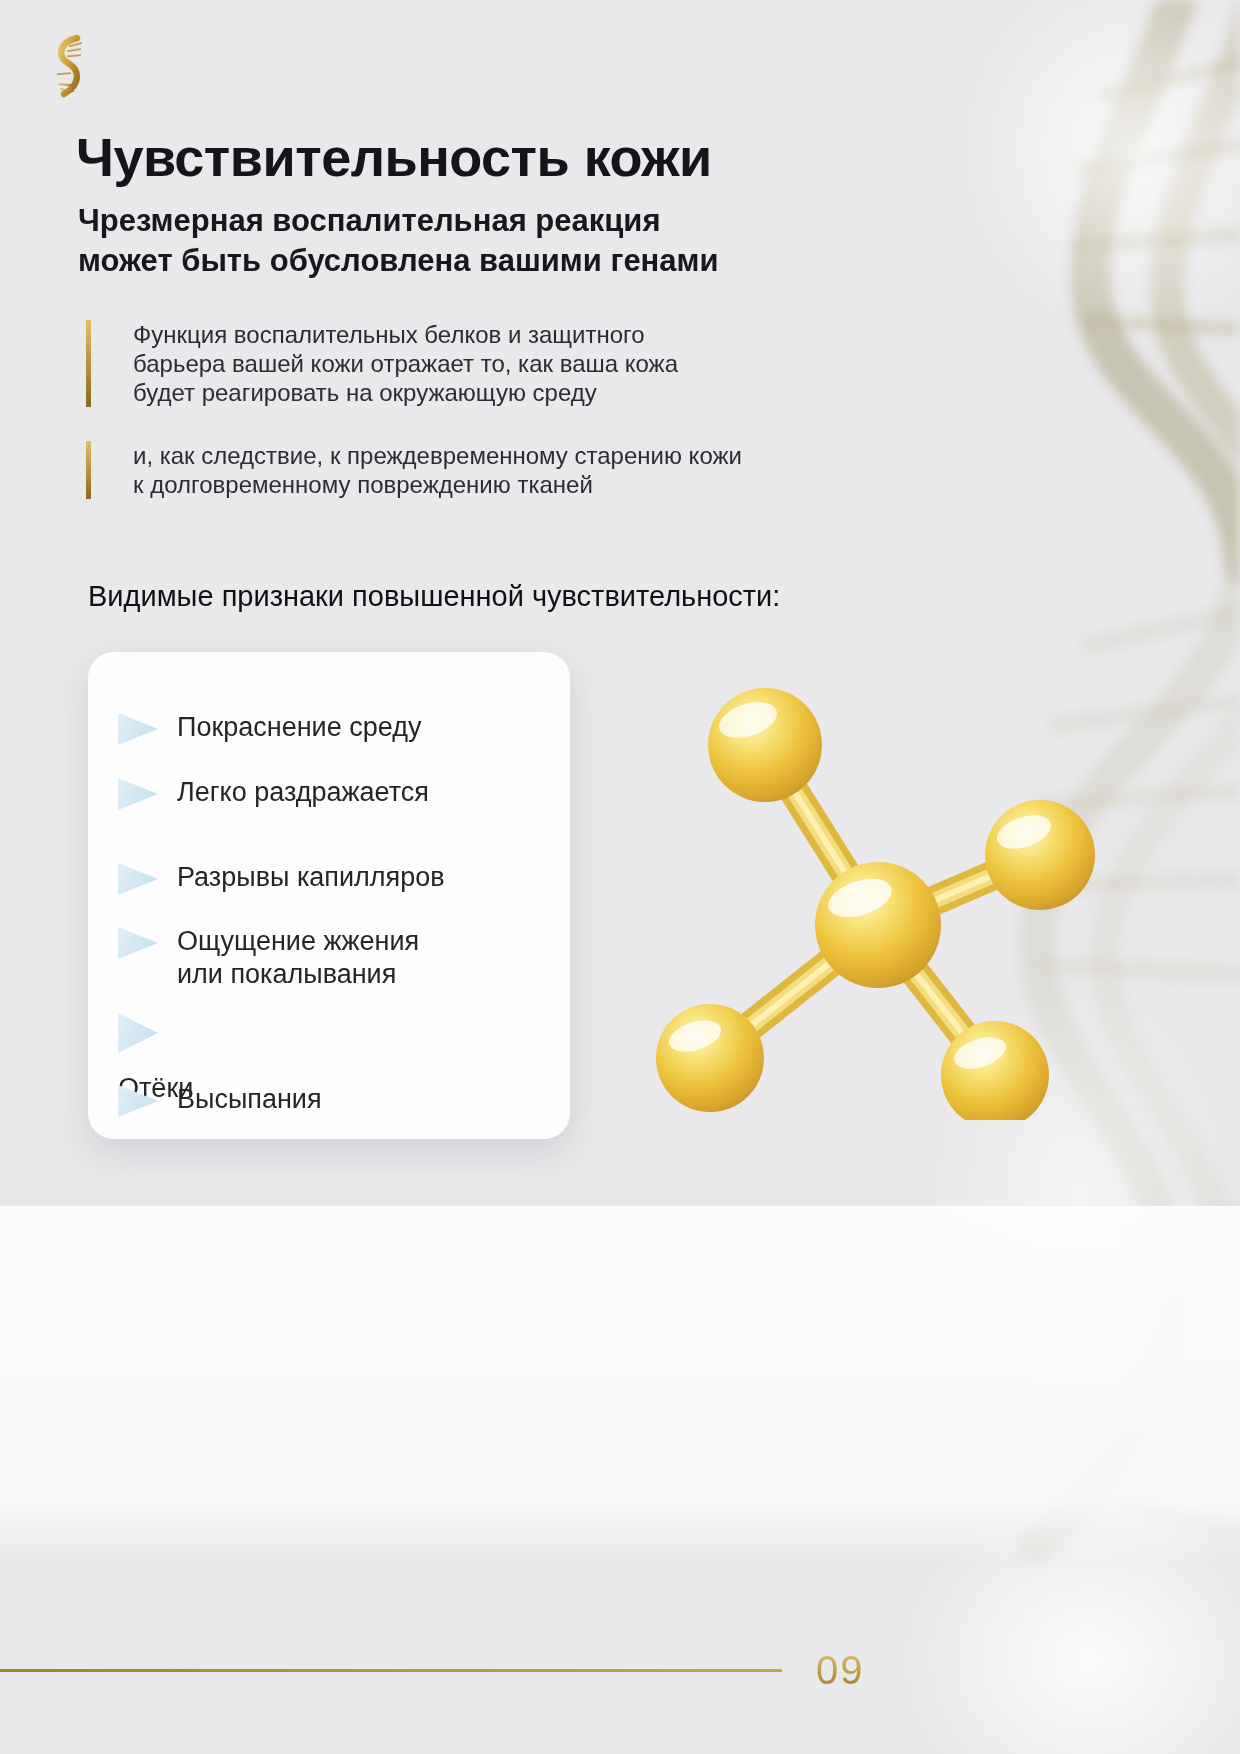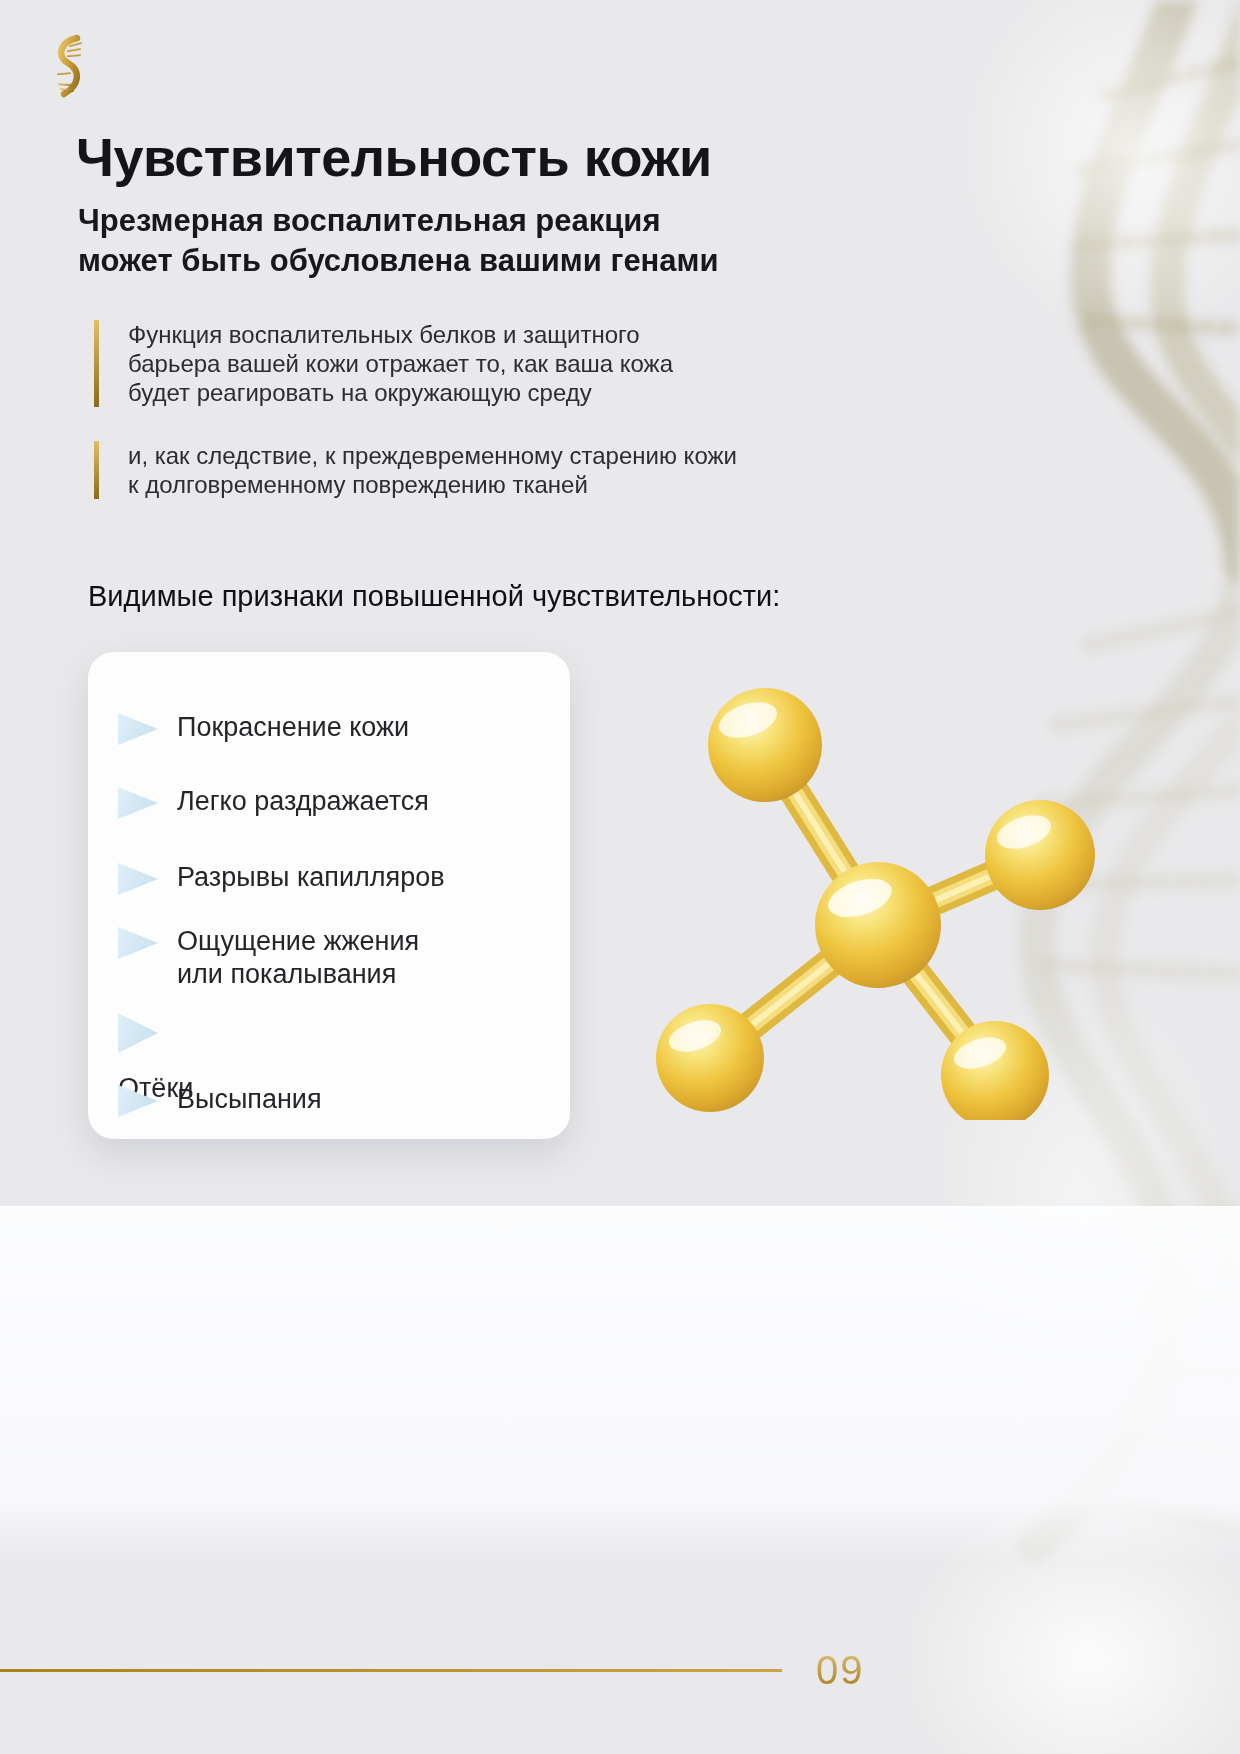--- a/index.html
+++ b/index.html
@@ -33,22 +33,22 @@
   .subtitle{
     position:absolute;left:78px;top:201px;z-index:2;
     font-size:31px;font-weight:700;line-height:40px;color:#17181c;
   }
 
   
   .para{
     position:absolute;left:86px;z-index:2;
     border-left:5px solid #c49a3a;
     border-image:linear-gradient(180deg,#e3c065,#8a681c) 1;
-    padding-left:29px;
-    font-size:24px;line-height:29px;color:#2b2d33;margin-left:8px;
+    padding-left:42px;
+    font-size:24px;line-height:29px;color:#2b2d33;
   }
   .para.p1{top:320px;}
   .para.p2{top:441px;}
 
   
   .signs-heading{
     position:absolute;left:88px;top:580px;z-index:2;
     font-size:29px;font-weight:400;color:#101114;
   }
   .signs-card{
@@ -58,21 +58,21 @@
   }
   .sign-item{position:absolute;left:30px;display:flex;gap:19px;align-items:flex-start;}
   .sign-item .tri{
     width:40px;height:32px;flex:0 0 40px;margin-top:2px;
     background:linear-gradient(115deg,#ddeef7 10%,#c7e0ef 90%);
     clip-path:polygon(0 0,100% 50%,0 100%);
   }
   .sign-item .lbl{
     font-size:27px;line-height:33px;color:#232529;white-space:pre-line;
   }
-  .si0{top:59px;} .si1{top:133px;} .si2{top:209px;}
+  .si0{top:59px;} .si1{top:124px;} .si2{top:209px;}
   .si3{top:273px;} .si4{top:359px;flex-direction:column;} .si5{top:431px;}
 
   
   .molecule{position:absolute;left:560px;top:560px;width:560px;height:560px;z-index:1;}
 
   
   .table-band{
     position:absolute;left:0;top:1206px;width:1240px;height:358px;z-index:1;
     background:linear-gradient(180deg,rgba(253,254,255,.93) 0%,rgba(250,251,253,.86) 82%,rgba(248,250,251,0) 100%);
   }
@@ -163,21 +163,21 @@
   </div>
   <div class="para p2">
     <div>и, как следствие, к преждевременному старению кожи</div>
     <div>к долговременному повреждению тканей</div>
   </div>
 
   <div class="signs-heading">Видимые признаки повышенной чувствительности:</div>
   <div class="signs-card">
     <div class="sign-item si0">
       <span class="tri"></span>
-      <span class="lbl">Покраснение кожи</span>
+      <span class="lbl">Покраснение среду</span>
     </div>
     <div class="sign-item si1">
       <span class="tri"></span>
       <span class="lbl">Легко раздражается</span>
     </div>
     <div class="sign-item si2">
       <span class="tri"></span>
       <span class="lbl">Разрывы капилляров</span>
     </div>
     <div class="sign-item si3">

